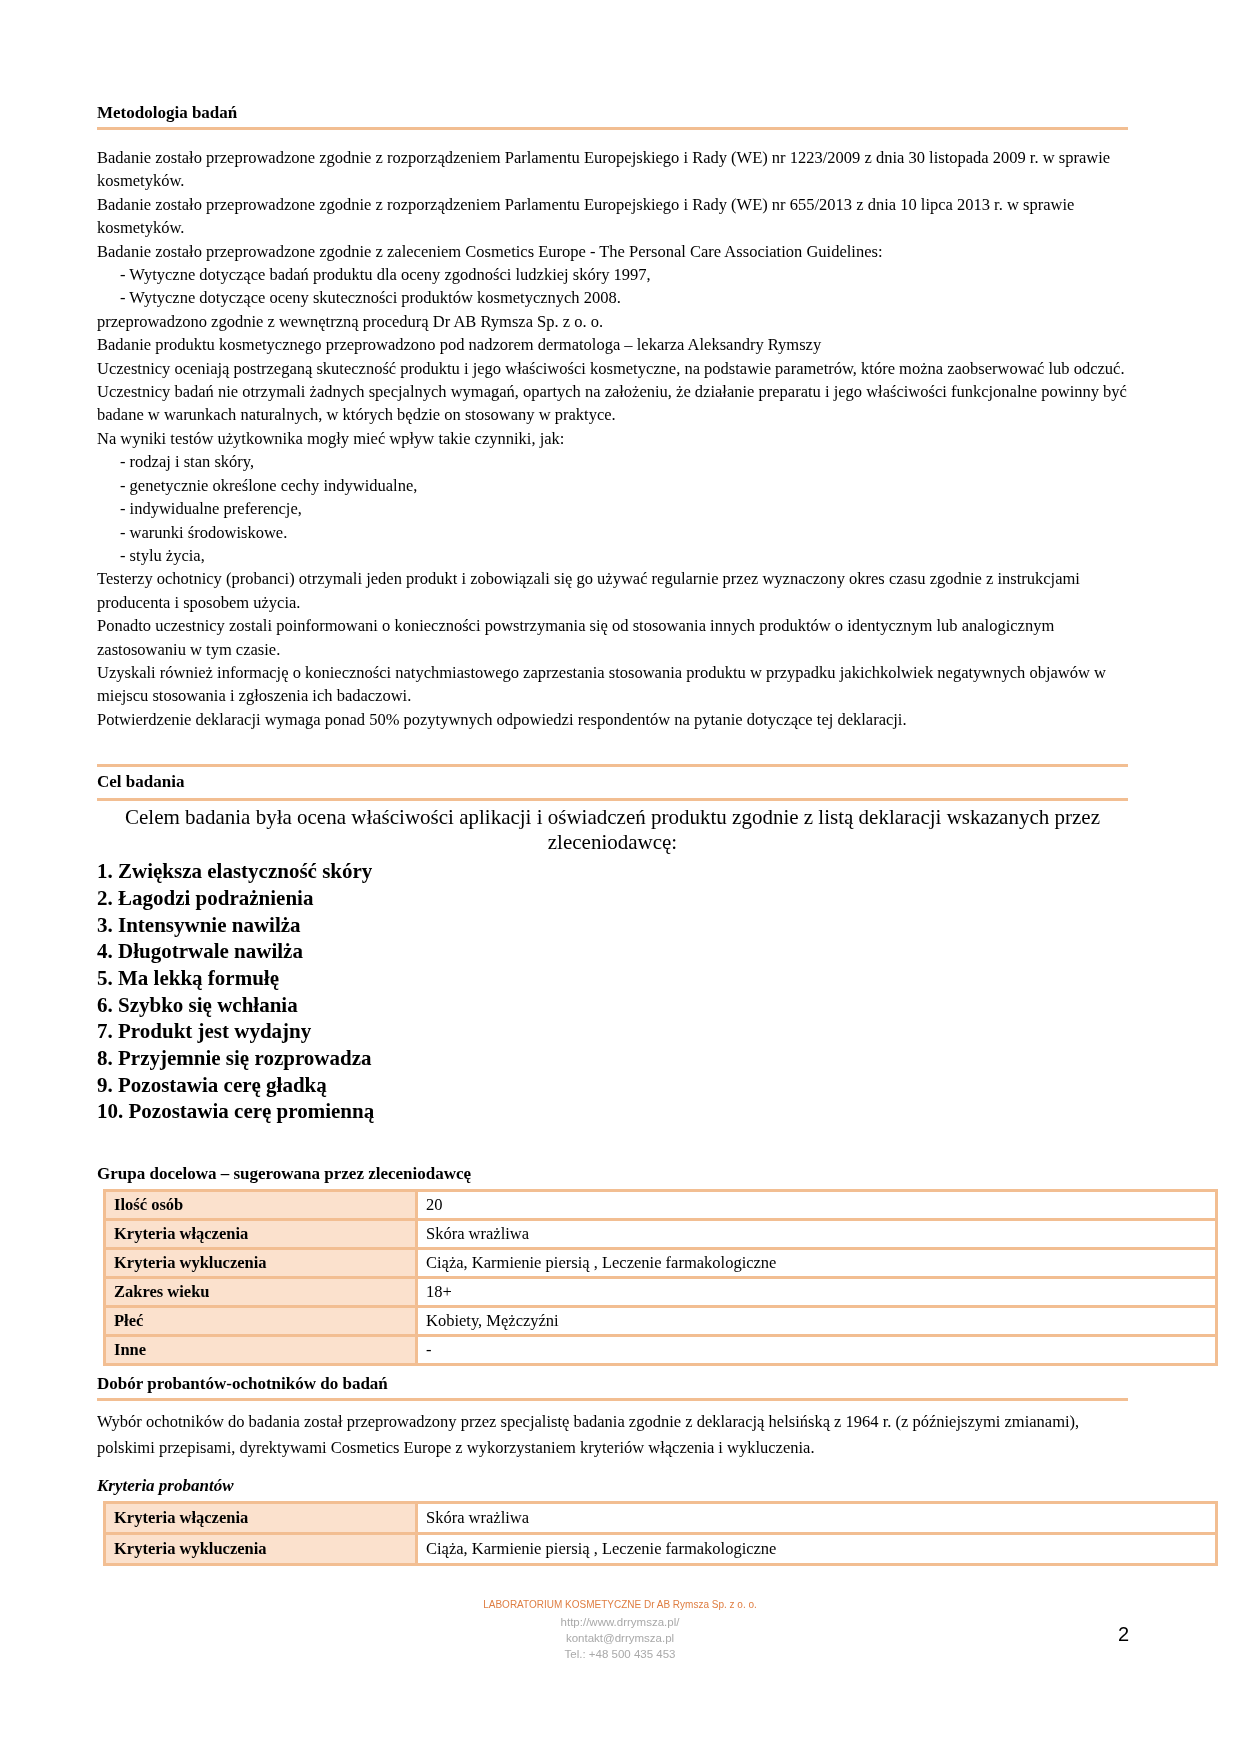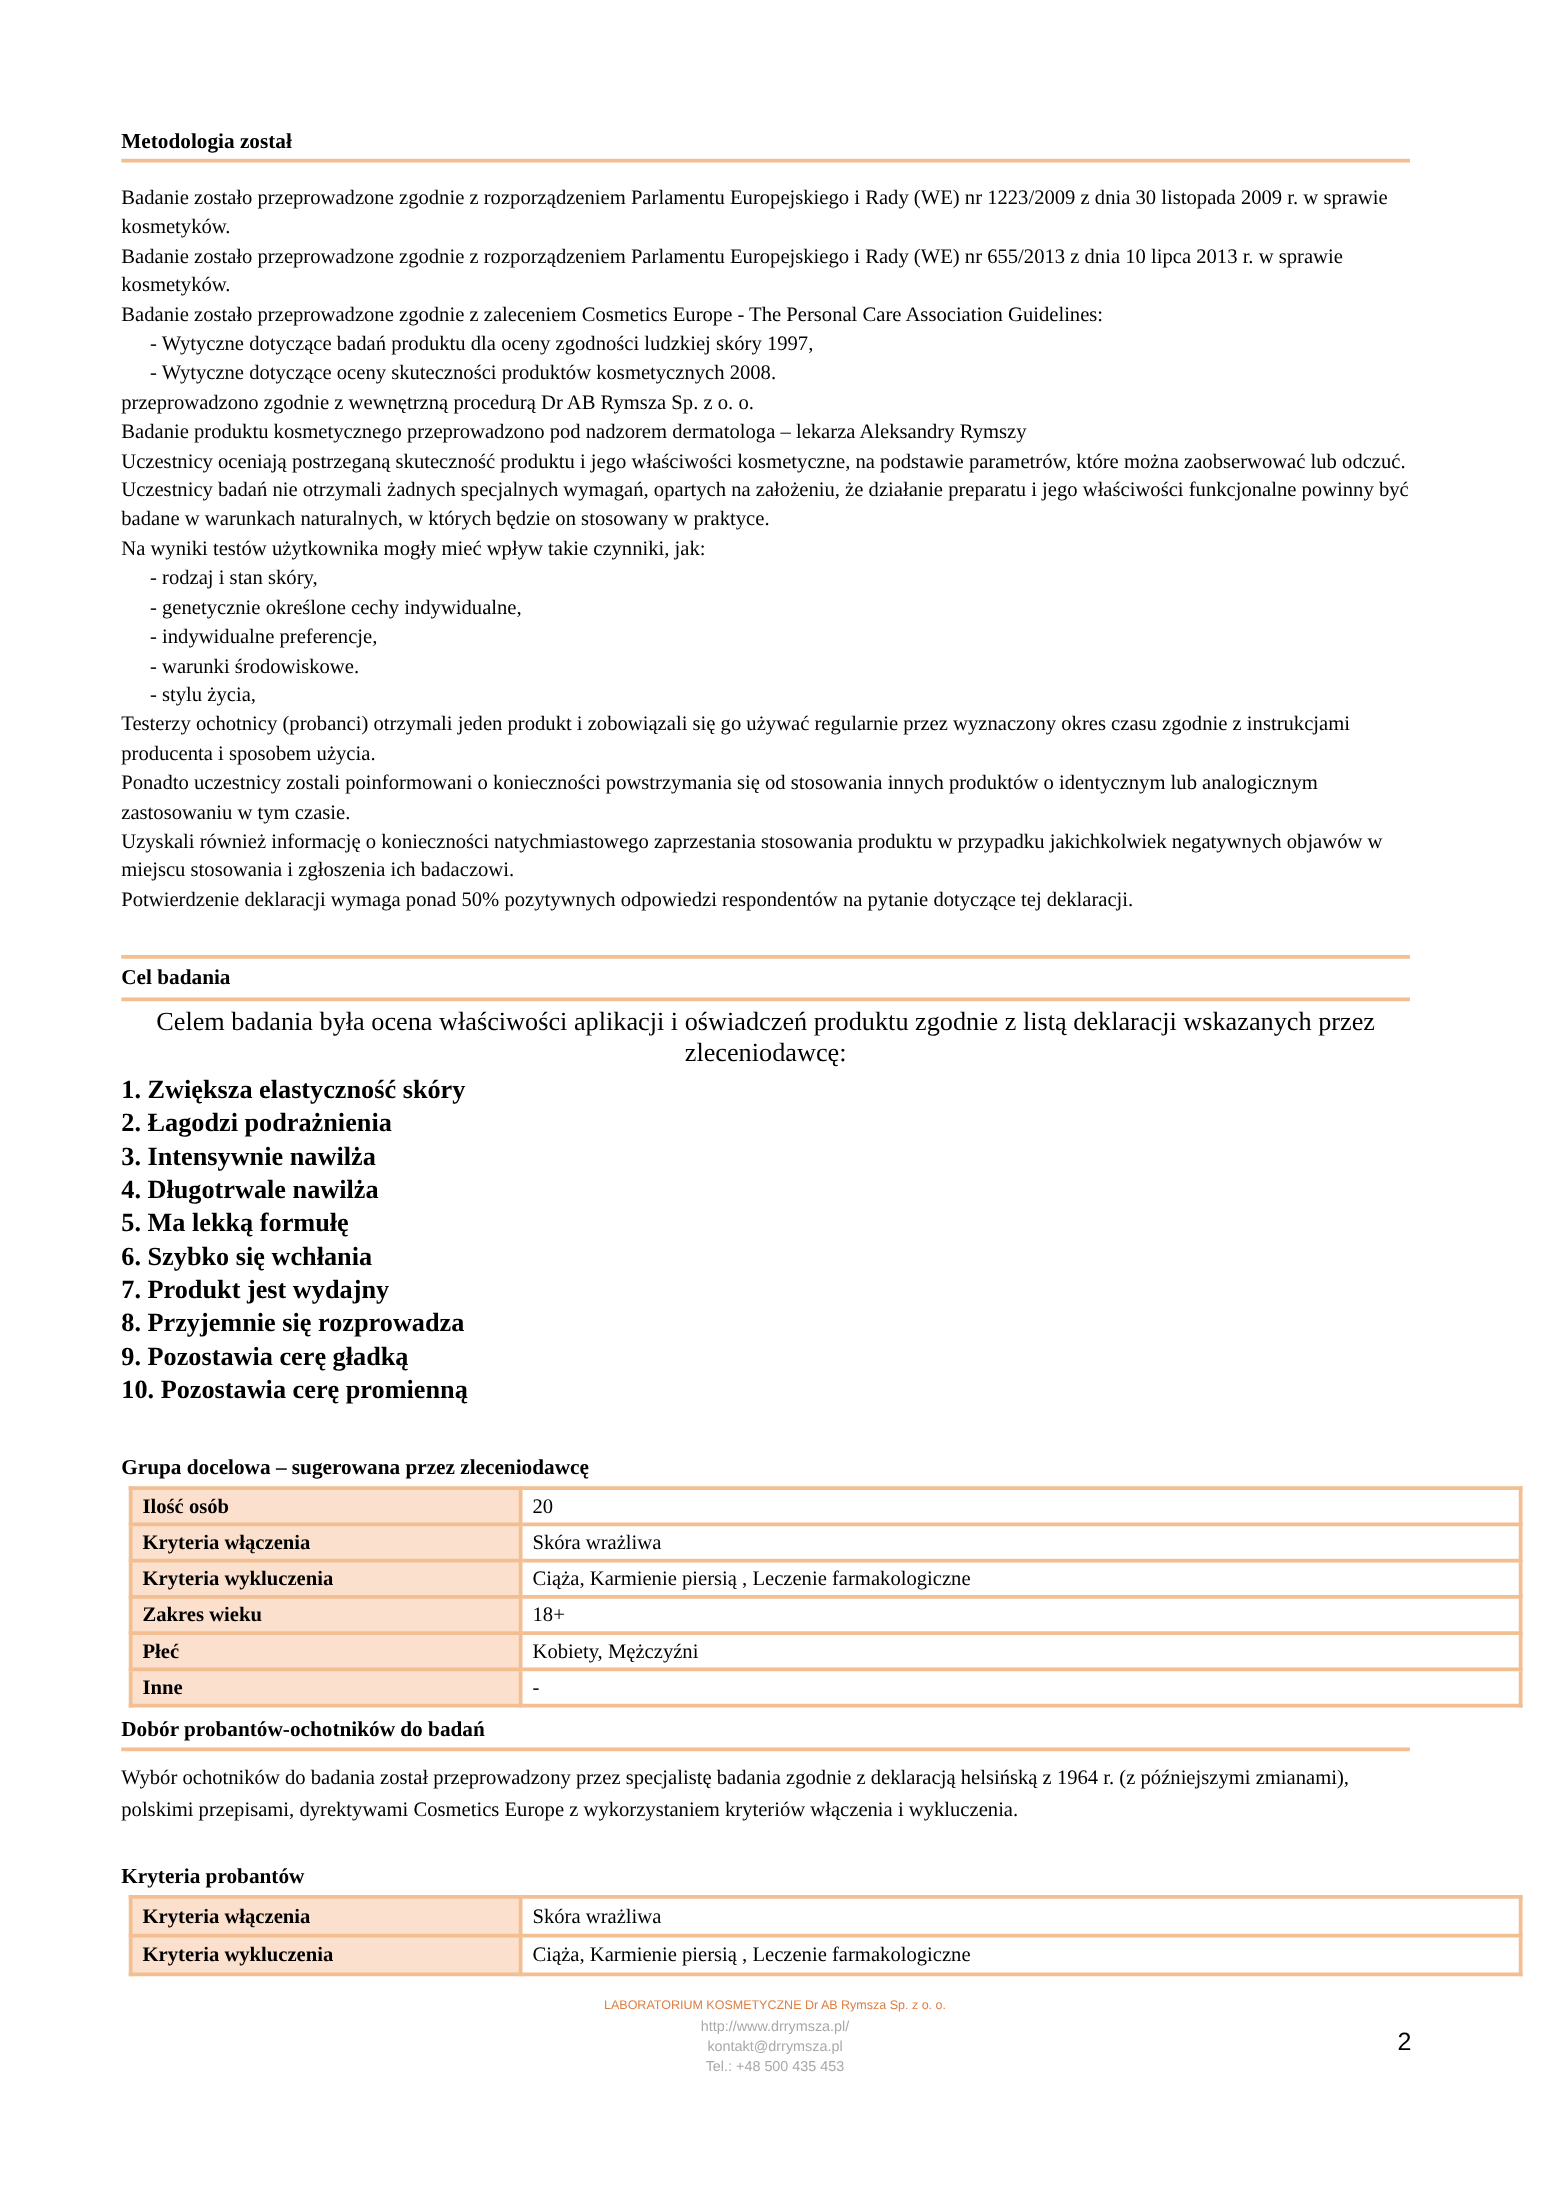--- a/index.html
+++ b/index.html
@@ -42,21 +42,21 @@
     background:transparent;
   }
   .data-table td.label-cell{
     width:301px;
     font-weight:bold;
     background:#FBE1CD;
   }
   .data-table.tall td{line-height:28px;}
   .subsection-title{margin-top:5px;}
   .selection-par{margin-top:8px;font-size:16.5px;line-height:26px;}
-  .criteria-title{margin-top:27px;}
+  .criteria-title{margin-top:12px;font-style:italic;}
   .footer-watermark{
     position:absolute;
     left:0;top:1597px;width:1240px;
     text-align:center;
     z-index:0;
     font-family:"Liberation Sans", sans-serif;
   }
   .footer-company{font-size:10px;line-height:16.5px;color:#DF7E42;}
   .footer-line{font-size:11.5px;line-height:16.3px;color:#A9A9A9;}
   .page-number{
@@ -74,21 +74,21 @@
 
   <div class="footer-watermark">
     <div class="footer-company">LABORATORIUM KOSMETYCZNE Dr AB Rymsza Sp. z o. o.</div>
     <div class="footer-line">http://www.drrymsza.pl/</div>
     <div class="footer-line">kontakt@drrymsza.pl</div>
     <div class="footer-line">Tel.: +48 500 435 453</div>
   </div>
 
   <div class="content">
 
-    <h2 class="rule-below">Metodologia został</h2>
+    <h2 class="rule-below">Metodologia badań</h2>
 
     <div class="paragraphs">
 
         <p class="body-par">Badanie zostało przeprowadzone zgodnie z rozporządzeniem Parlamentu Europejskiego i Rady (WE) nr 1223/2009 z dnia 30 listopada 2009 r. w sprawie kosmetyków.</p>
 
         <p class="body-par">Badanie zostało przeprowadzone zgodnie z rozporządzeniem Parlamentu Europejskiego i Rady (WE) nr 655/2013 z dnia 10 lipca 2013 r. w sprawie kosmetyków.</p>
 
         <p class="body-par">Badanie zostało przeprowadzone zgodnie z zaleceniem Cosmetics Europe - The Personal Care Association Guidelines:</p>
 
         <p class="body-par indent">- Wytyczne dotyczące badań produktu dla oceny zgodności ludzkiej skóry 1997,</p>

